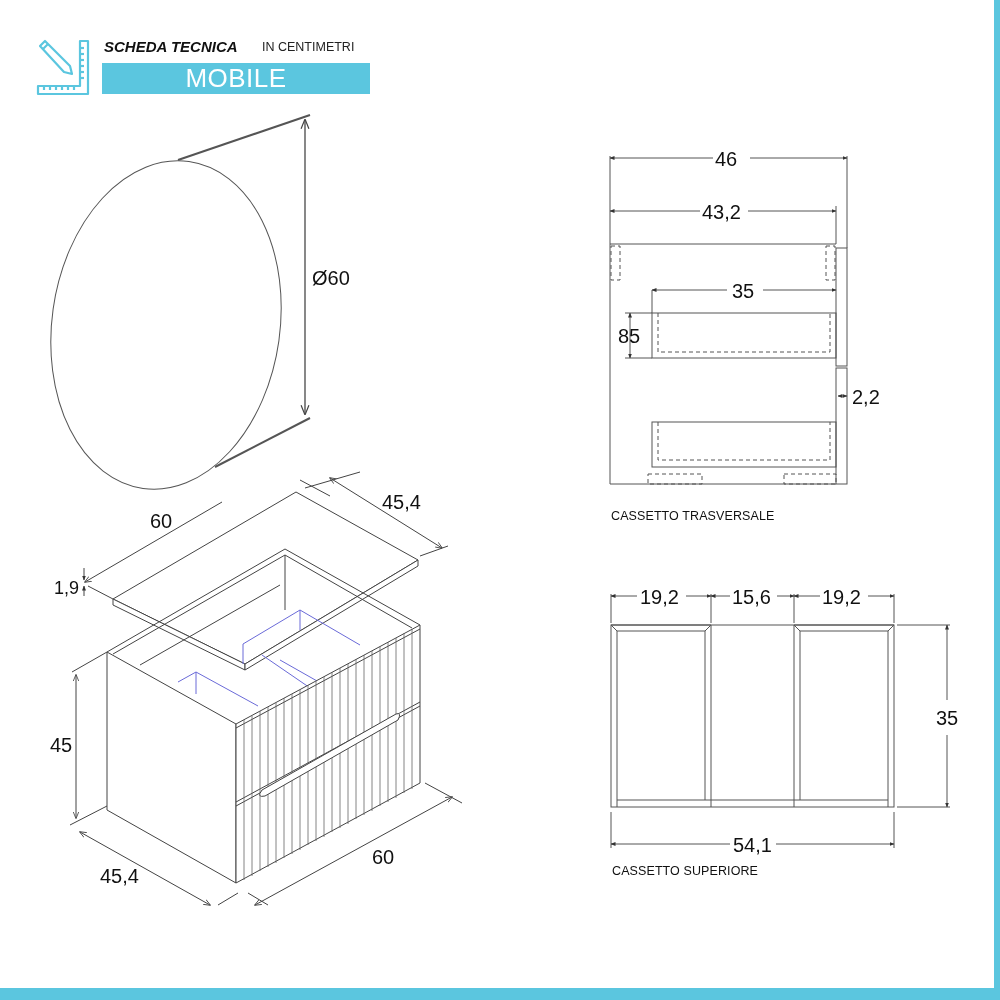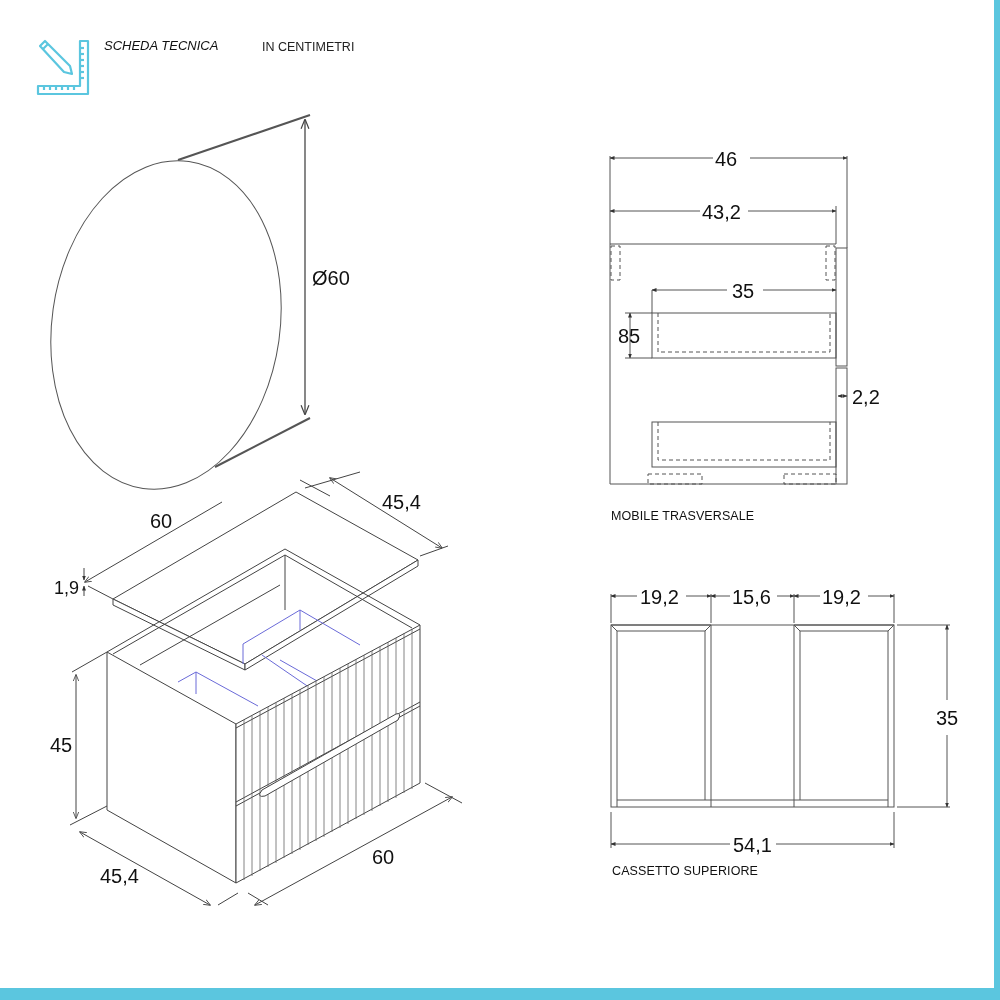--- a/index.html
+++ b/index.html
@@ -9,21 +9,21 @@
     font-family: "Liberation Sans", "DejaVu Sans", sans-serif;
     color: #1a1a1a;
   }
   .frame-right { position: absolute; right: 0; top: 0; width: 6px; height: 1000px; background: #5bc6df; }
   .frame-bottom { position: absolute; left: 0; bottom: 0; width: 1000px; height: 12px; background: #5bc6df; }
 
   .header { position: absolute; left: 36px; top: 38px; width: 340px; height: 60px; }
   .header-icon { position: absolute; left: 0; top: 0; width: 60px; height: 58px; }
   .header-title {
     position: absolute; left: 68px; top: 0px; white-space: nowrap;
-    font-size: 13px; font-style: italic; font-weight: normal; color: #111; text-align: right;
+    font-size: 15px; font-style: italic; font-weight: bold; color: #111; text-align: right;
   }
   .header-sub {
     position: absolute; left: 226px; top: 2px; white-space: nowrap;
     font-size: 12.5px; color: #222; text-align: center;
   }
   .banner {
     position: absolute; left: 66px; top: 25px; width: 268px; height: 31px;
     background: #5bc6df; color: #fff; text-align: center;
     font-size: 26px; line-height: 31px; letter-spacing: 0.5px;
   }
@@ -55,20 +55,21 @@
       <line x1="8" y1="48" x2="8" y2="52"></line>
         <line x1="14" y1="48" x2="14" y2="52"></line>
       <line x1="20" y1="48" x2="20" y2="52"></line>
         <line x1="26" y1="48" x2="26" y2="52"></line>
       <line x1="32" y1="48" x2="32" y2="52"></line>
         <line x1="38" y1="48" x2="38" y2="52"></line>
     </g>
   </svg>
   <div class="header-title">SCHEDA TECNICA</div>
   <div class="header-sub">IN CENTIMETRI</div>
+  <div class="banner">MOBILE</div>
 </div>
 
 <svg class="draw" width="1000" height="1000" viewBox="0 0 1000 1000">
   <defs>
     <marker id="arr" viewBox="0 0 10 10" refX="9" refY="5" markerWidth="7" markerHeight="7" orient="auto-start-reverse">
       <path d="M0 1 L10 5 L0 9" fill="none" stroke="#444" stroke-width="1.2"></path>
     </marker>
     <marker id="arrs" viewBox="0 0 10 10" refX="9" refY="5" markerWidth="5" markerHeight="5" orient="auto-start-reverse">
       <path d="M0 1 L10 5 L0 9 Z" fill="#333"></path>
     </marker>
@@ -229,14 +230,14 @@
     <line x1="611" y1="844" x2="730" y2="844" marker-start="url(#arrs)"></line>
     <line x1="776" y1="844" x2="894" y2="844" marker-end="url(#arrs)"></line>
   </g>
   <text class="dim" x="640" y="604">19,2</text>
   <text class="dim" x="732" y="604">15,6</text>
   <text class="dim" x="822" y="604">19,2</text>
   <text class="dim" x="936" y="725">35</text>
   <text class="dim" x="733" y="852">54,1</text>
 </svg>
 
-<div class="cap" style="left:611px; top:509px;">MOBILE TRASVERSALE</div>
+<div class="cap" style="left:611px; top:509px;">CASSETTO TRASVERSALE</div>
 <div class="cap" style="left:604px; top:864px;margin-left:8px;">CASSETTO SUPERIORE</div>
 
 </body></html>

